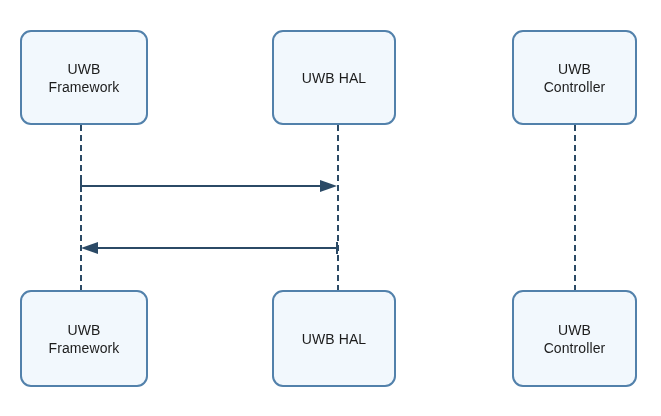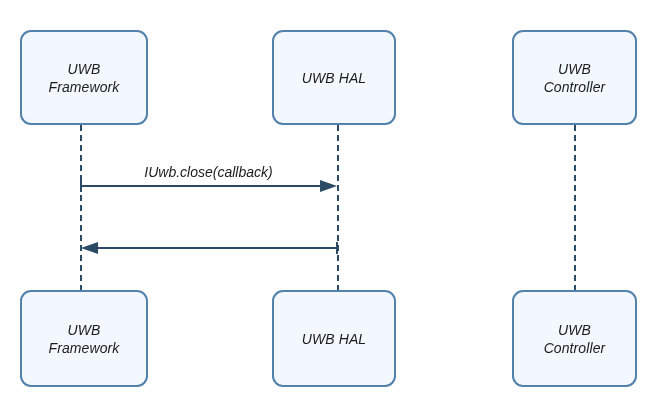--- a/index.html
+++ b/index.html
@@ -7,21 +7,20 @@
     padding: 0;
     background: #ffffff;
   }
   #diagram-canvas {
     position: relative;
     width: 661px;
     height: 416px;
     background: #ffffff;
     overflow: hidden;
     font-family: "Liberation Sans", sans-serif;
-    font-style: italic;
   }
   .lifeline-box {
     position: absolute;
     box-sizing: border-box;
     background: #f2f8fd;
     border: 2px solid #5281ab;
     border-radius: 11px;
     display: flex;
     align-items: center;
     justify-content: center;
@@ -71,23 +70,20 @@
 Framework</span>
   </div>
   <div class="lifeline-box" style="left:272px; top:30px; width:124px; height:95px;">
     <span class="box-label">UWB HAL</span>
   </div>
   <div class="lifeline-box" style="left:512px; top:30px; width:125px; height:95px;">
     <span class="box-label">UWB
 Controller</span>
   </div>
 
-  <div class="message-label" style="left:80px; top:164px; width:257px;">
-    <span>IUwb.close(callback)</span>
-  </div>
   <div class="message-arrow" style="left:80px; top:180px; width:258px;">
     <svg width="258" height="12" viewBox="0 0 258 12">
       <line x1="1" y1="0" x2="1" y2="12" stroke="#2b4a66" stroke-width="2"></line>
       <line x1="1" y1="6" x2="246" y2="6" stroke="#2b4a66" stroke-width="2"></line>
       <polygon points="257,6 240,0 240,12" fill="#2b4a66"></polygon>
     </svg>
   </div>
 
   <div class="message-arrow" style="left:80px; top:242px; width:258px;">
     <svg width="258" height="12" viewBox="0 0 258 12">

